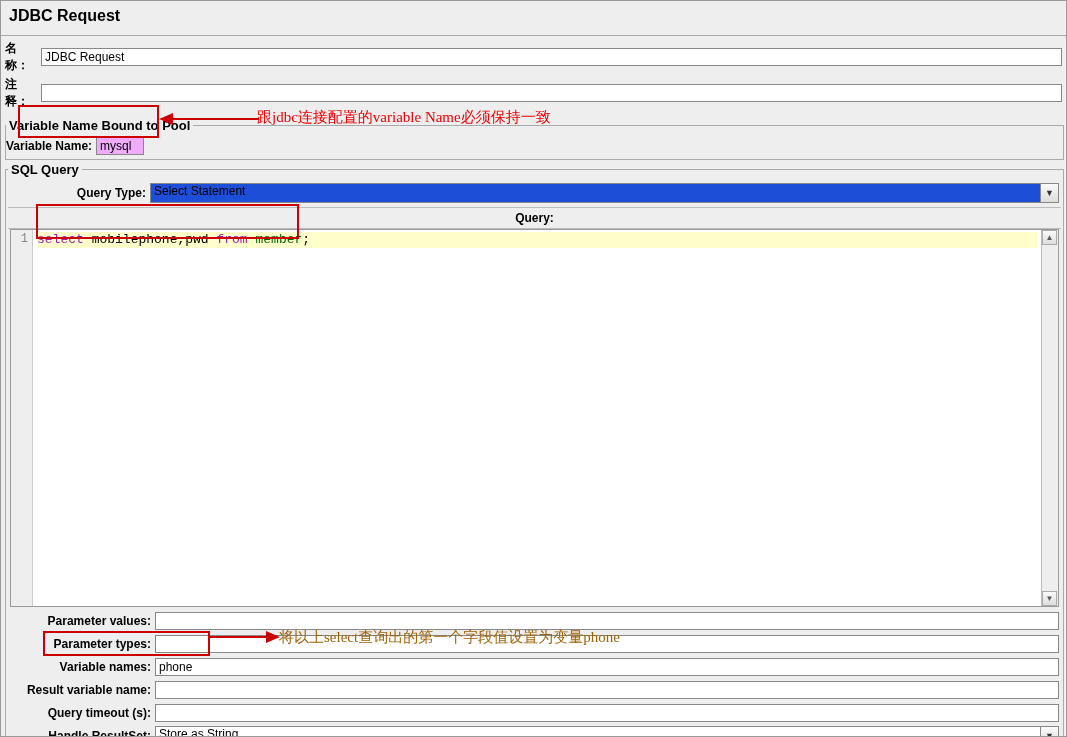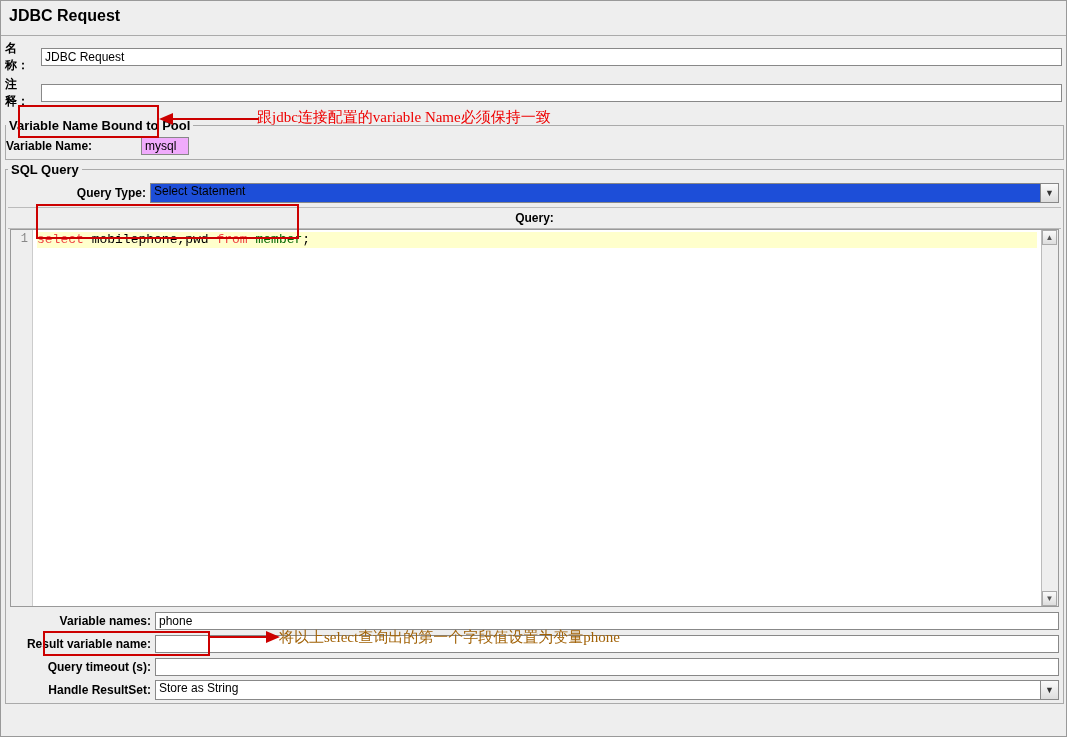--- a/index.html
+++ b/index.html
@@ -53,21 +53,20 @@
     position: relative;
   }
   legend {
     font-weight: bold;
     font-size: 13px;
     padding: 0 3px;
   }
   .pool-row {
     display: flex;
     align-items: center;
-    gap: 45px;
   }
   .pool-label {
     font-weight: bold;
     font-size: 12px;
     padding-right: 4px;
   }
   .pool-input {
     width: 48px;
     height: 18px;
     border: 1px solid #888;
@@ -204,21 +203,21 @@
     font-size: 13px;
     padding: 2px 4px;
     background: #fff;
   }
   .code-line-hl {
     background: #ffffcc;
     width: 100%;
     display: block;
     line-height: 16px;
   }
-  .kw { color: #ef4444; }
+  .kw { color: #a21caf; }
   .ident { color: #006600; }
   .scrollbar-v {
     width: 17px;
     background: #eee;
     border-left: 1px solid #bbb;
     position: relative;
   }
   .scroll-up, .scroll-down {
     width: 15px;
     height: 15px;
@@ -309,20 +308,28 @@
     <div class="code-area">
       <span class="code-line-hl"><span class="kw">select</span> <span>mobilephone,pwd</span> <span class="kw">from</span> <span class="ident">member</span><span>;</span></span>
     </div>
     <div class="scrollbar-v">
       <div class="scroll-up">▲</div>
       <div class="scroll-down">▼</div>
     </div>
   </div>
 
   <div class="bottom-grid">
+    <div class="bg-row">
+      <div class="bg-label">Parameter values:</div>
+      <input class="bg-input" value="" style="">
+    </div>
+    <div class="bg-row">
+      <div class="bg-label">Parameter types:</div>
+      <input class="bg-input" value="" style="">
+    </div>
     <div class="bg-row">
       <div class="bg-label">Variable names:</div>
       <input class="bg-input" value="phone" style="">
     </div>
     <div class="bg-row">
       <div class="bg-label">Result variable name:</div>
       <input class="bg-input" value="" style="">
     </div>
     <div class="bg-row">
       <div class="bg-label">Query timeout (s):</div>

